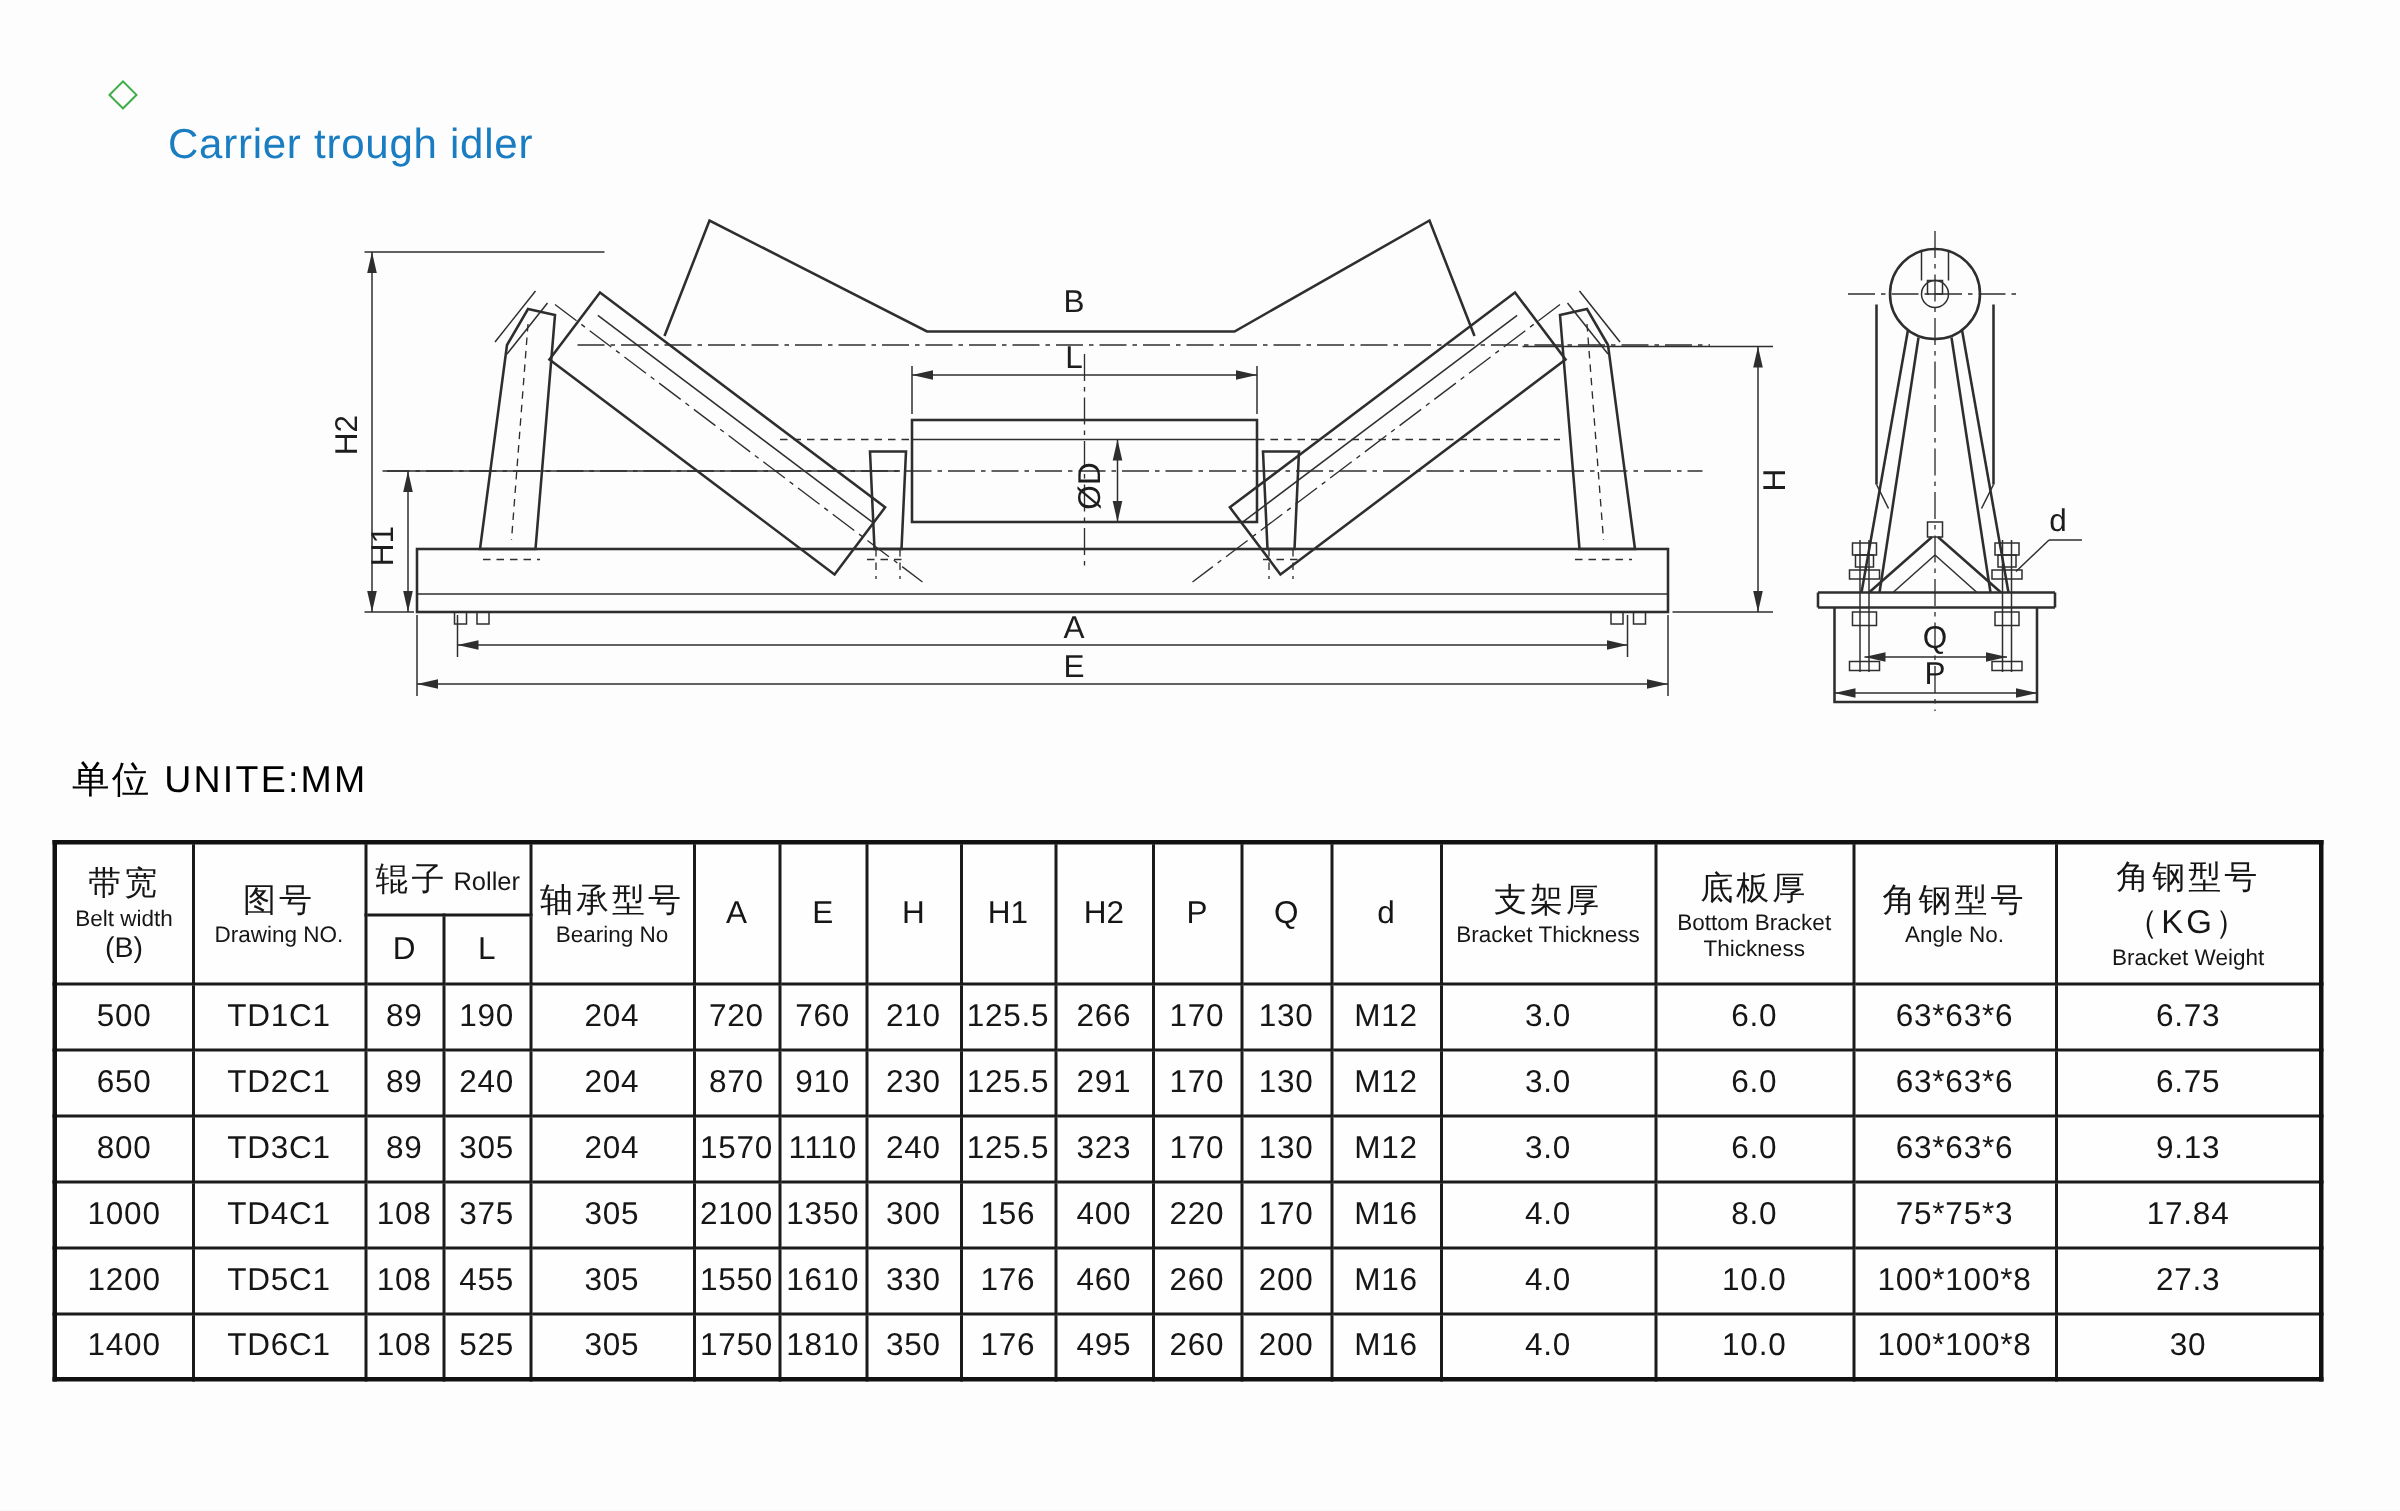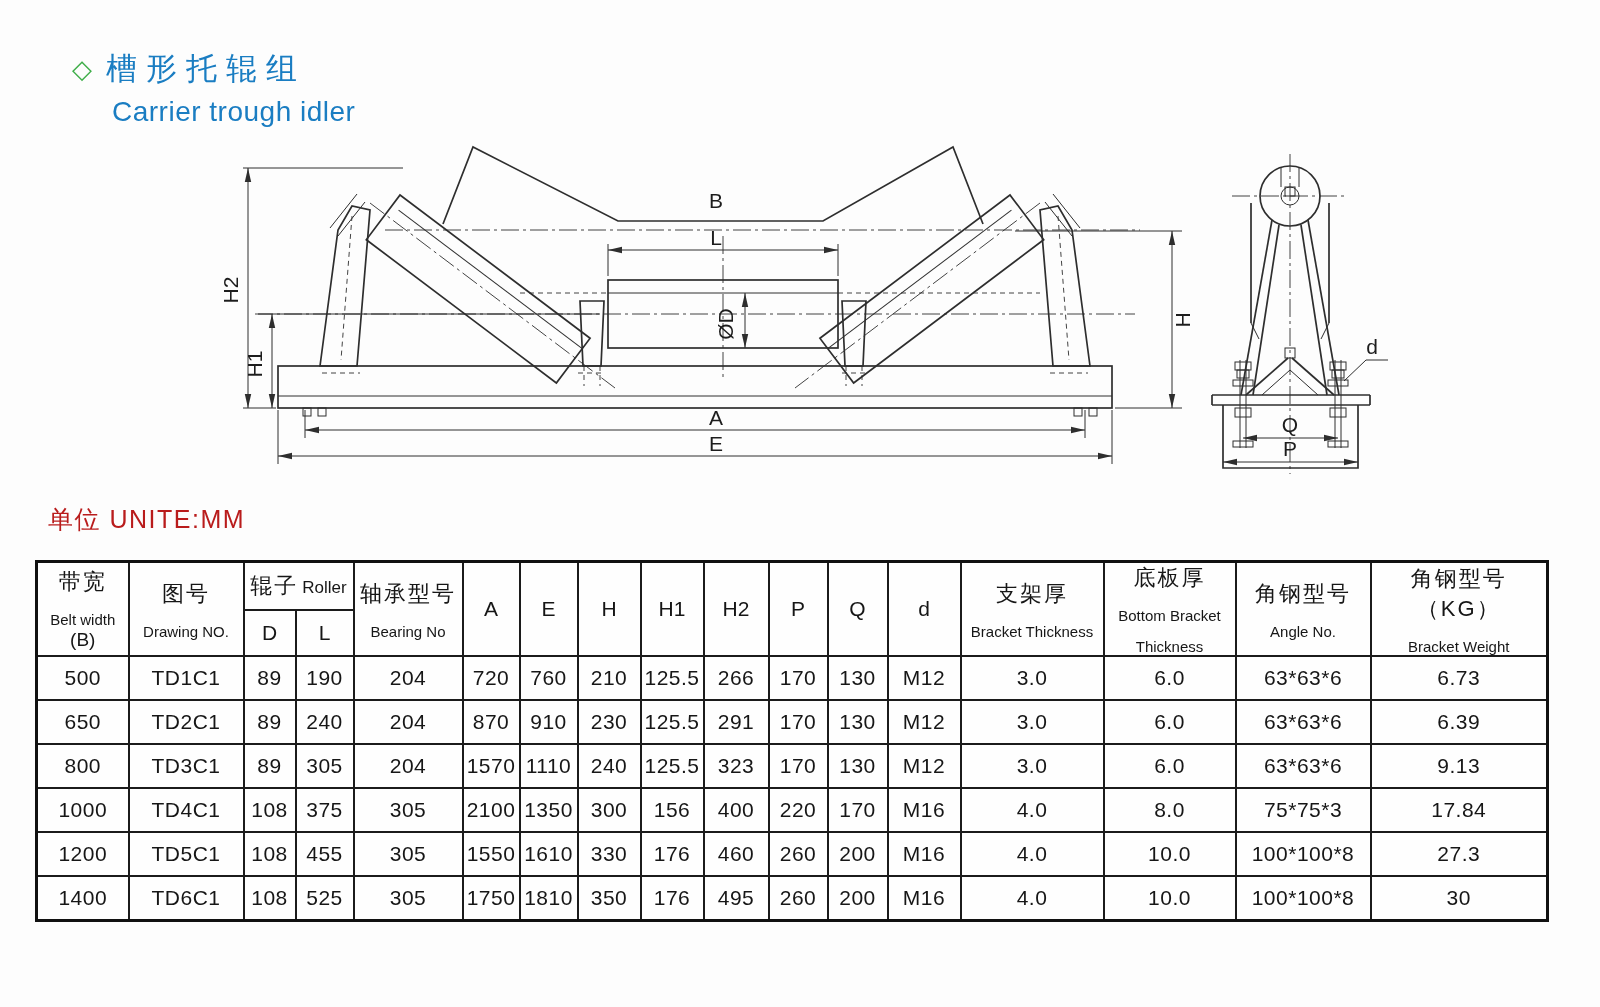--- a/index.html
+++ b/index.html
@@ -7,58 +7,57 @@
   .page { position:relative; width:1600px; height:1007px; background:#fdfdfd; overflow:hidden; color:#1f1f1f; }
 
   
   .title-block { position:absolute; left:72px; top:48px; }
   .title-row { display:flex; align-items:center; gap:14px; }
   .diamond { color:#3fae49; font-size:26px; line-height:1; }
   .title-zh { color:#1a7dc2; font-size:31px; letter-spacing:9px; font-weight:500; }
   .title-en { color:#1a7dc2; font-size:28px; margin:6px 4px 0 40px; font-weight:500; letter-spacing:0.5px; }
 
   
-  .unit-note { position:absolute; left:48px; top:503px; font-size:25px; letter-spacing:1.5px; color:#b91c1c; font-weight:500; }
+  .unit-note { position:absolute; left:48px; top:503px; font-size:25px; letter-spacing:1.5px; color:#000000; font-weight:500; }
 
   
   .drawing-wrap { position:absolute; left:0; top:108px; width:1600px; height:400px; }
   svg text.lbl { font-family:"Liberation Sans", sans-serif; font-size:21px; fill:#1d1d1d; }
   svg .ln  { stroke:#2e2e2e; stroke-width:1.7; fill:none; }
   svg .thin{ stroke:#2e2e2e; stroke-width:1;   fill:none; }
   svg .cl  { stroke:#2e2e2e; stroke-width:0.9; fill:none; stroke-dasharray:18 4 3 4; }
   svg .hid { stroke:#2e2e2e; stroke-width:0.9; fill:none; stroke-dasharray:5 4; }
   svg .dim { stroke:#2e2e2e; stroke-width:1;   fill:none; marker-start:url(#ar); marker-end:url(#ar); }
 
   
   .table-wrap { position:absolute; left:35px; top:560px; }
   table.spec { border-collapse:collapse; table-layout:fixed; width:1511px; background:#fefefe; }
   table.spec th, table.spec td {
     border:2px solid #1b1b1b; text-align:center; vertical-align:middle;
     font-family:"Liberation Sans", sans-serif; color:#161616; padding:0;
   }
   table.spec { border:3px solid #111; }
   table.spec td { font-size:21px; height:44px; letter-spacing:0.5px; }
   .zh  { font-size:22px; letter-spacing:2px; font-weight:500; }
-  .en  { font-size:15px; font-weight:400; letter-spacing:0px; margin-top:14px; }
+  .en  { font-size:15px; font-weight:400; letter-spacing:0px; margin-top:0; }
   .en2 { font-size:19px; font-weight:400; margin-top:1px; }
   tr.hrow1 th { height:48px; font-weight:400; }
   tr.hrow2 th { height:46px; font-size:21px; font-weight:400; }
   th.dimh { font-size:21px; font-weight:400; }
   .roller-head .zh { margin-right:4px; }
   .roller-head .en { font-size:17px; }
 </style>
 </head>
 <body>
 
 <div class="page">
 
   <div class="title-block">
     <div class="title-row">
       <span class="diamond">◇</span>
-      <span class="title-zh">槽形托辊组</span>
     </div>
     <div class="title-en">Carrier trough idler</div>
   </div>
 
   <div class="drawing-wrap">
     <svg width="1600" height="400" viewBox="0 0 1600 400" xmlns="http://www.w3.org/2000/svg">
       <defs>
         <marker id="ar" markerUnits="userSpaceOnUse" markerWidth="15" markerHeight="8" refX="14" refY="4" orient="auto-start-reverse">
           <path d="M14,4 L0,0.8 L0,7.2 Z" fill="#2e2e2e"></path>
         </marker>
@@ -317,21 +316,21 @@
             <td>910</td>
             <td>230</td>
             <td>125.5</td>
             <td>291</td>
             <td>170</td>
             <td>130</td>
             <td>M12</td>
             <td>3.0</td>
             <td>6.0</td>
             <td>63*63*6</td>
-            <td>6.39</td>
+            <td>6.75</td>
           </tr>
           <tr>
             <td>800</td>
             <td>TD3C1</td>
             <td>89</td>
             <td>305</td>
             <td>204</td>
             <td>1570</td>
             <td>1110</td>
             <td>240</td>

